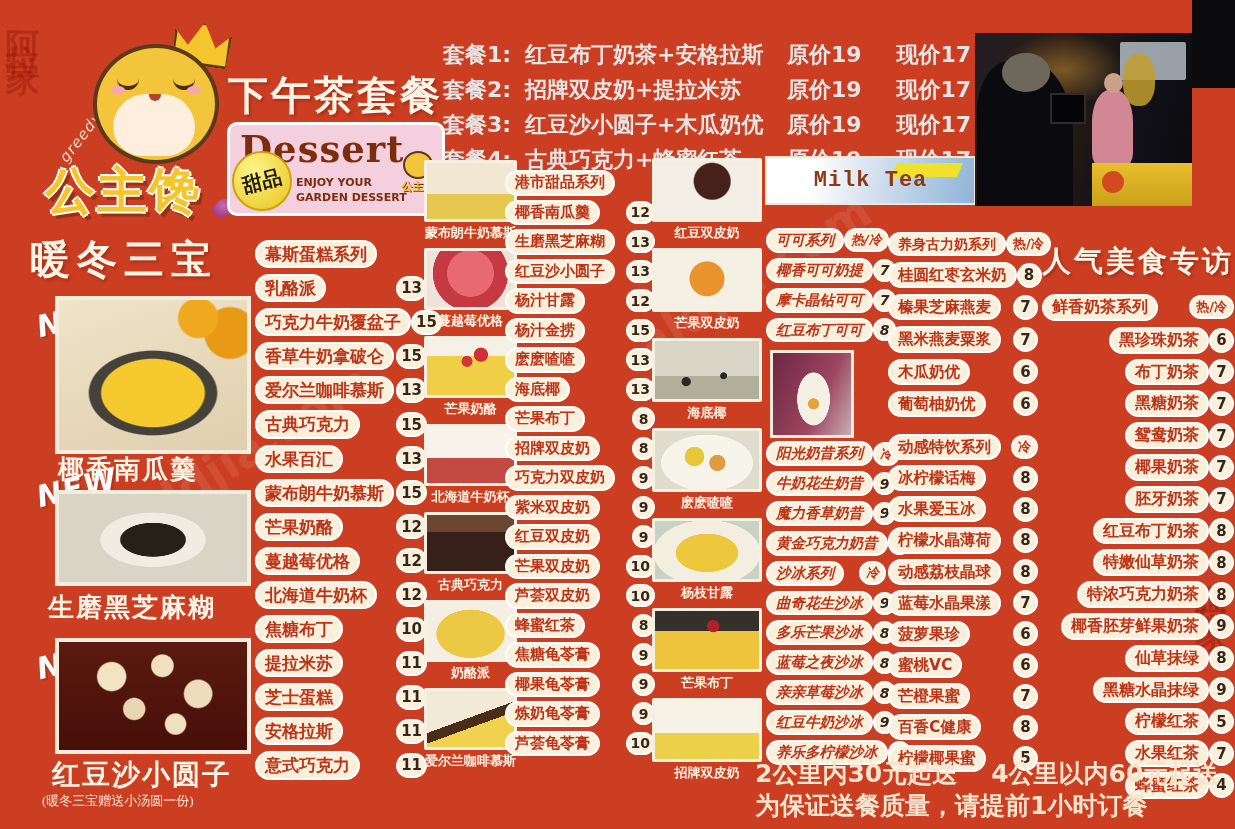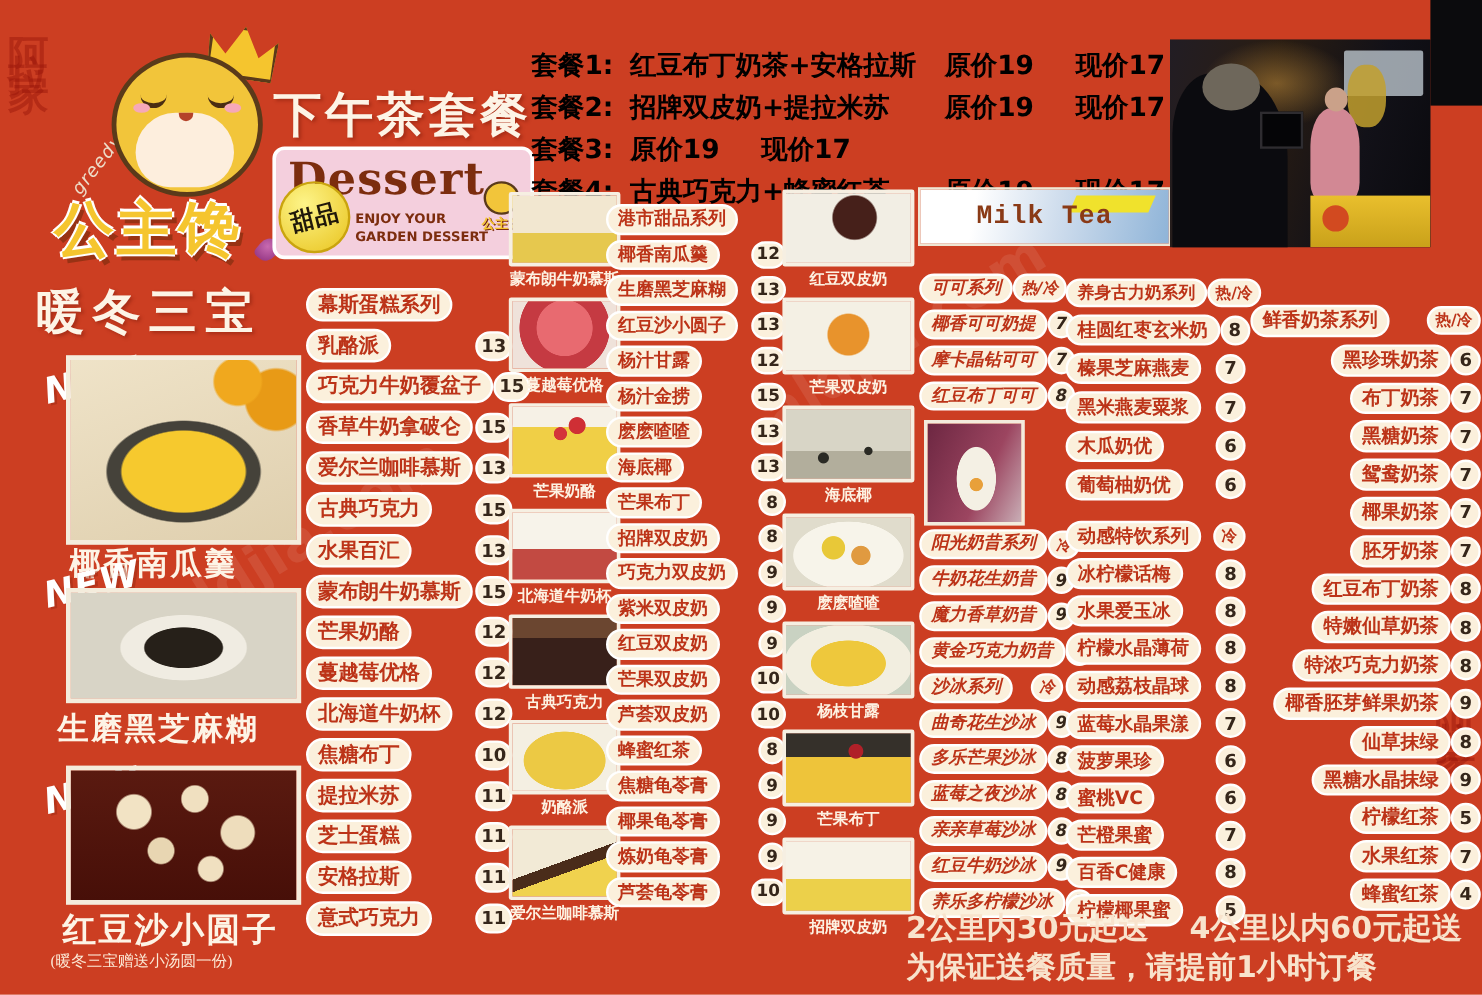--- a/index.html
+++ b/index.html
@@ -39,21 +39,21 @@
       background:radial-gradient(circle at 35% 30%,#fdf489,#e9c41e);border:2px solid #caa40e;
       display:flex;align-items:center;justify-content:center;}
   .dessert .ball span{font-size:20px;font-weight:900;color:#20180a;transform:rotate(-14deg);}
   .dessert .tag{position:absolute;left:66px;bottom:8px;font-size:11px;font-weight:bold;color:#7c2d0e;line-height:1.3;}
   .mini-logo{position:absolute;right:3px;top:26px;width:42px;text-align:center;}
   .mini-logo .mface{width:26px;height:24px;border-radius:50%;background:#f2c53a;border:2px solid #5a3a1a;margin:0 auto;}
   .mini-logo .mtxt{font-size:11px;font-weight:900;color:#f5c52e;text-shadow:1px 1px 0 #7c2d0e;}
 
   
   .meals{display:flex;flex-direction:column;gap:5px;width:528px;}
-  .meal{display:flex;align-items:center;color:#000000;font-size:22px;font-weight:600;white-space:nowrap;}
+  .meal{display:flex;align-items:center;color:#e5e5e5;font-size:22px;font-weight:600;white-space:nowrap;}
   .meal .no{width:82px;}
   .meal .combo{flex:1;}
   .meal .orig{width:96px;}
   .meal .now{width:88px;text-align:right;}
 
   
   .milktea{width:207px;height:45px;border:2px solid #efe6d4;
      background:linear-gradient(100deg,#ffffff 22%,#cfdded 55%,#8fb4d8 100%);
      display:flex;align-items:center;justify-content:center;overflow:hidden;}
   .milktea .hl{position:absolute;right:14px;top:5px;width:66px;height:14px;background:#f0e22c;transform:skewX(-24deg);}
@@ -211,20 +211,21 @@
 
       <div class="meal" data-idx="1">
         <span class="no">套餐2:</span>
         <span class="combo">招牌双皮奶+提拉米苏</span>
         <span class="orig">原价19</span>
         <span class="now">现价17</span>
       </div>
 
       <div class="meal" data-idx="2">
         <span class="no">套餐3:</span>
+        <span class="combo">红豆沙小圆子+木瓜奶优</span>
         <span class="orig">原价19</span>
         <span class="now">现价17</span>
       </div>
 
       <div class="meal" data-idx="3">
         <span class="no">套餐4:</span>
         <span class="combo">古典巧克力+蜂蜜红茶</span>
         <span class="orig">原价19</span>
         <span class="now">现价17</span>
       </div>
@@ -692,20 +693,21 @@
         </div>
 
         <div class="row" data-idx="9">
           <span class="pill">柠檬椰果蜜</span>
           <span class="price">5</span>
         </div>
       </div>
   </div>
 
   <div id="col-tea" class="abs mcol">
+    <div class="script popular-title">人气美食专访</div>
     <div class="sec-head">
       <span class="pill">鲜香奶茶系列</span>
       <span class="tagpill">热/冷</span>
     </div>
     <div class="items">
 
         <div class="row" data-idx="0">
           <span class="pill">黑珍珠奶茶</span>
           <span class="price">6</span>
         </div>

